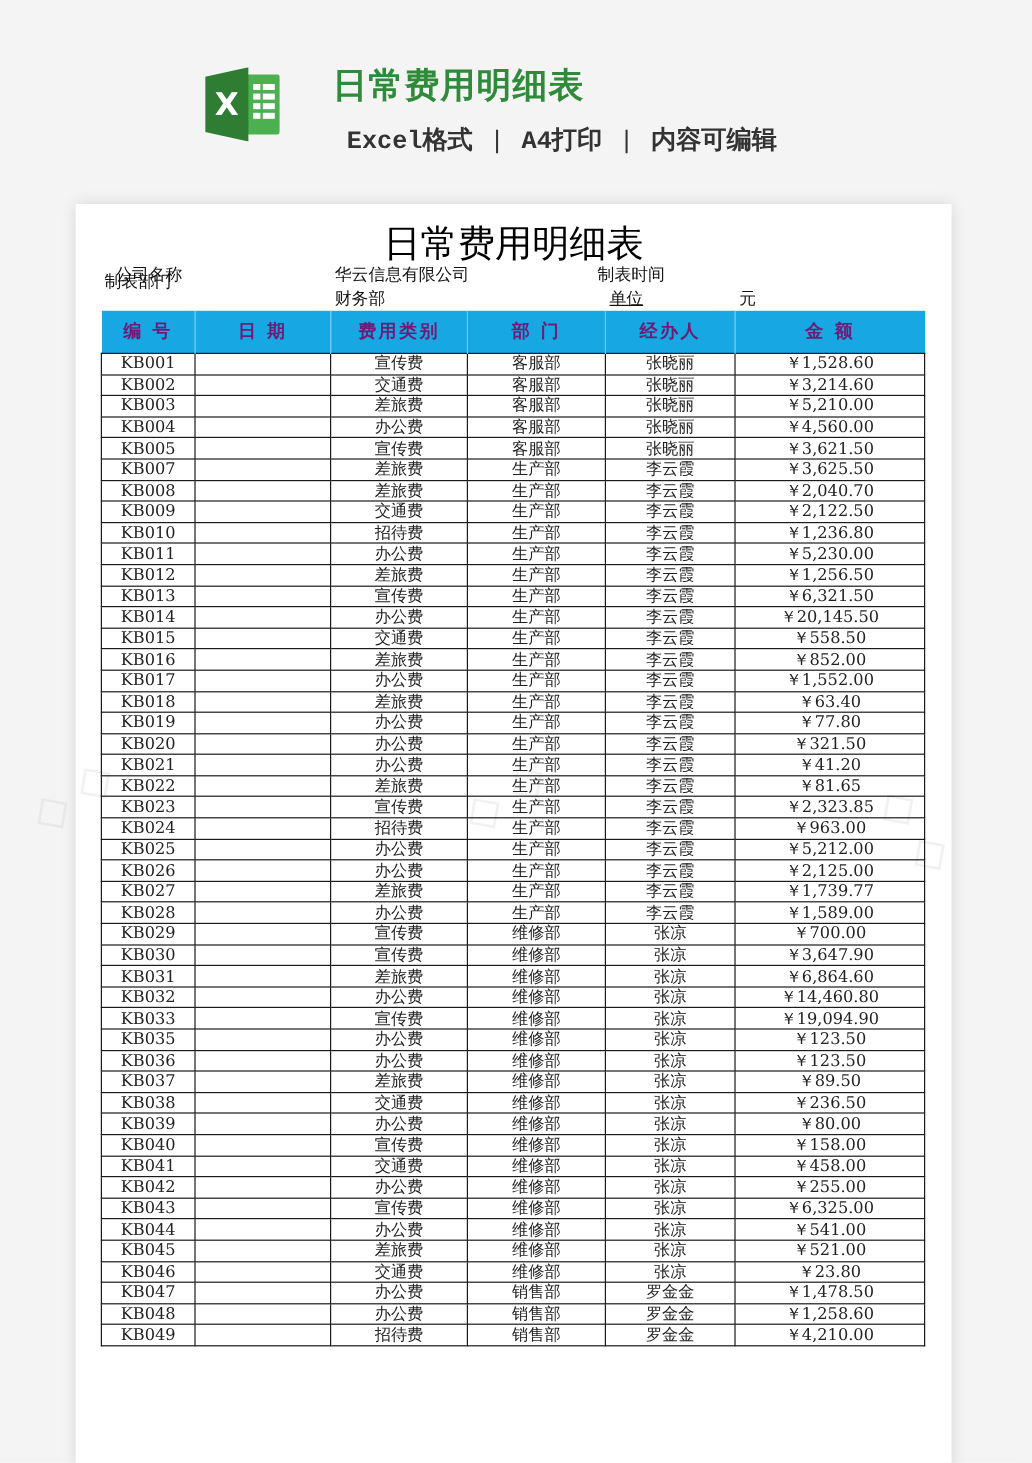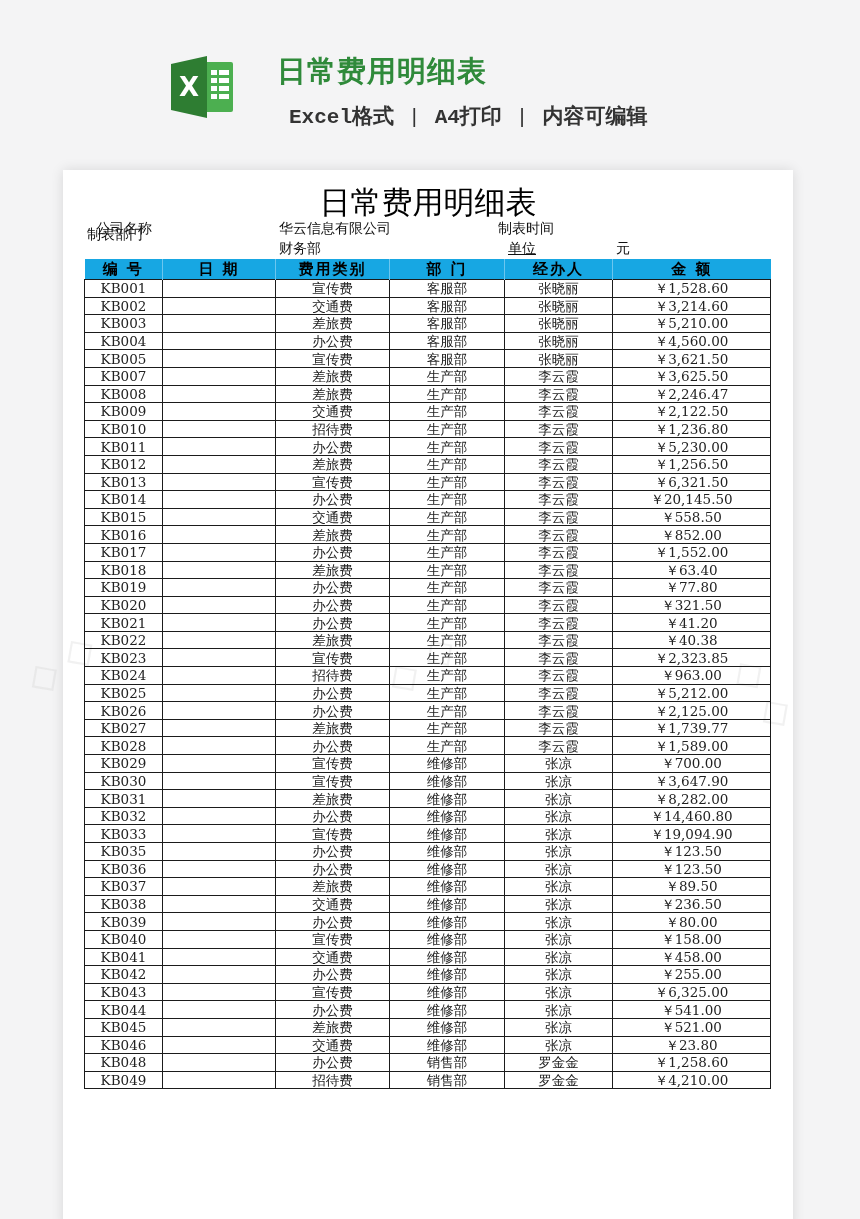--- a/index.html
+++ b/index.html
@@ -34,23 +34,23 @@
     font-family: "DejaVu Serif", serif; font-size: 31px; color: #000;
   }
   .meta { position: absolute; font-family: "DejaVu Serif", serif; font-size: 14px; color: #111; white-space: nowrap; }
 
   table.grid {
     position: absolute; left: 21px; top: 89px;
     border-collapse: collapse; table-layout: fixed;
     font-family: "DejaVu Serif", serif; font-size: 13.5px; color: #222;
   }
   table.grid th {
-    background: #17a7e3; color: #000000; font-weight: bold;
+    background: #17a7e3; color: #701a75; font-weight: bold;
     font-family: "DejaVu Sans", sans-serif; font-size: 15px;
-    height: 20px; padding: 0; text-align: center; letter-spacing: 2px;
+    height: 35px; padding: 0; text-align: center; letter-spacing: 2px;
     border-left: 1px solid #6cc6ef;
   }
   table.grid th:first-child { border-left: none; }
   table.grid td {
     border: 1.5px solid #1b1b1b; height: 16.6px; padding: 0;
     text-align: center; line-height: 16px; white-space: nowrap; overflow: hidden;
   }
   .watermark {
     position: absolute; color: rgba(200,200,200,0.25); font-size: 40px;
     transform: rotate(-35deg); font-family: "DejaVu Sans", sans-serif; pointer-events: none;
@@ -162,21 +162,21 @@
           <td>生产部</td>
           <td>李云霞</td>
           <td>￥3,625.50</td>
         </tr>
         <tr>
           <td>KB008</td>
           <td></td>
           <td>差旅费</td>
           <td>生产部</td>
           <td>李云霞</td>
-          <td>￥2,246.47</td>
+          <td>￥2,040.70</td>
         </tr>
         <tr>
           <td>KB009</td>
           <td></td>
           <td>交通费</td>
           <td>生产部</td>
           <td>李云霞</td>
           <td>￥2,122.50</td>
         </tr>
         <tr>
@@ -274,21 +274,21 @@
           <td>生产部</td>
           <td>李云霞</td>
           <td>￥41.20</td>
         </tr>
         <tr>
           <td>KB022</td>
           <td></td>
           <td>差旅费</td>
           <td>生产部</td>
           <td>李云霞</td>
-          <td>￥40.38</td>
+          <td>￥81.65</td>
         </tr>
         <tr>
           <td>KB023</td>
           <td></td>
           <td>宣传费</td>
           <td>生产部</td>
           <td>李云霞</td>
           <td>￥2,323.85</td>
         </tr>
         <tr>
@@ -346,21 +346,21 @@
           <td>维修部</td>
           <td>张凉</td>
           <td>￥3,647.90</td>
         </tr>
         <tr>
           <td>KB031</td>
           <td></td>
           <td>差旅费</td>
           <td>维修部</td>
           <td>张凉</td>
-          <td>￥8,282.00</td>
+          <td>￥6,864.60</td>
         </tr>
         <tr>
           <td>KB032</td>
           <td></td>
           <td>办公费</td>
           <td>维修部</td>
           <td>张凉</td>
           <td>￥14,460.80</td>
         </tr>
         <tr>
@@ -459,20 +459,28 @@
           <td>张凉</td>
           <td>￥521.00</td>
         </tr>
         <tr>
           <td>KB046</td>
           <td></td>
           <td>交通费</td>
           <td>维修部</td>
           <td>张凉</td>
           <td>￥23.80</td>
+        </tr>
+        <tr>
+          <td>KB047</td>
+          <td></td>
+          <td>办公费</td>
+          <td>销售部</td>
+          <td>罗金金</td>
+          <td>￥1,478.50</td>
         </tr>
         <tr>
           <td>KB048</td>
           <td></td>
           <td>办公费</td>
           <td>销售部</td>
           <td>罗金金</td>
           <td>￥1,258.60</td>
         </tr>
         <tr>

